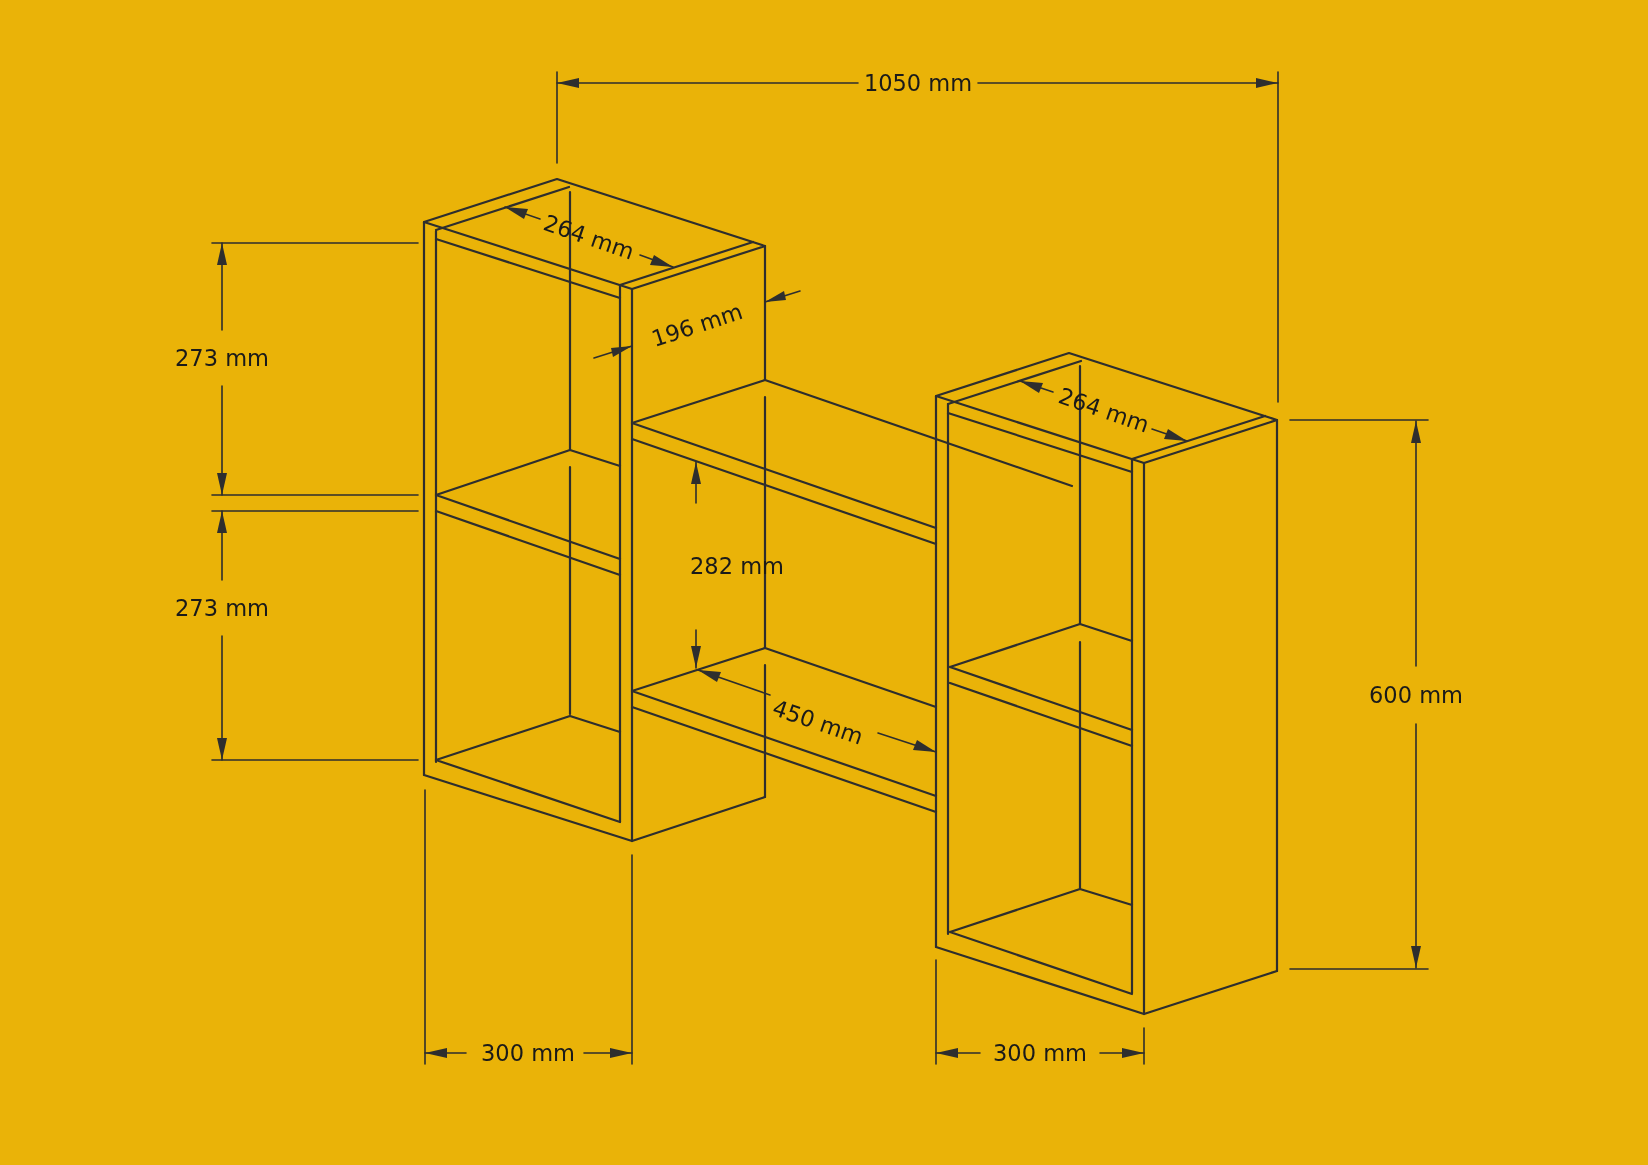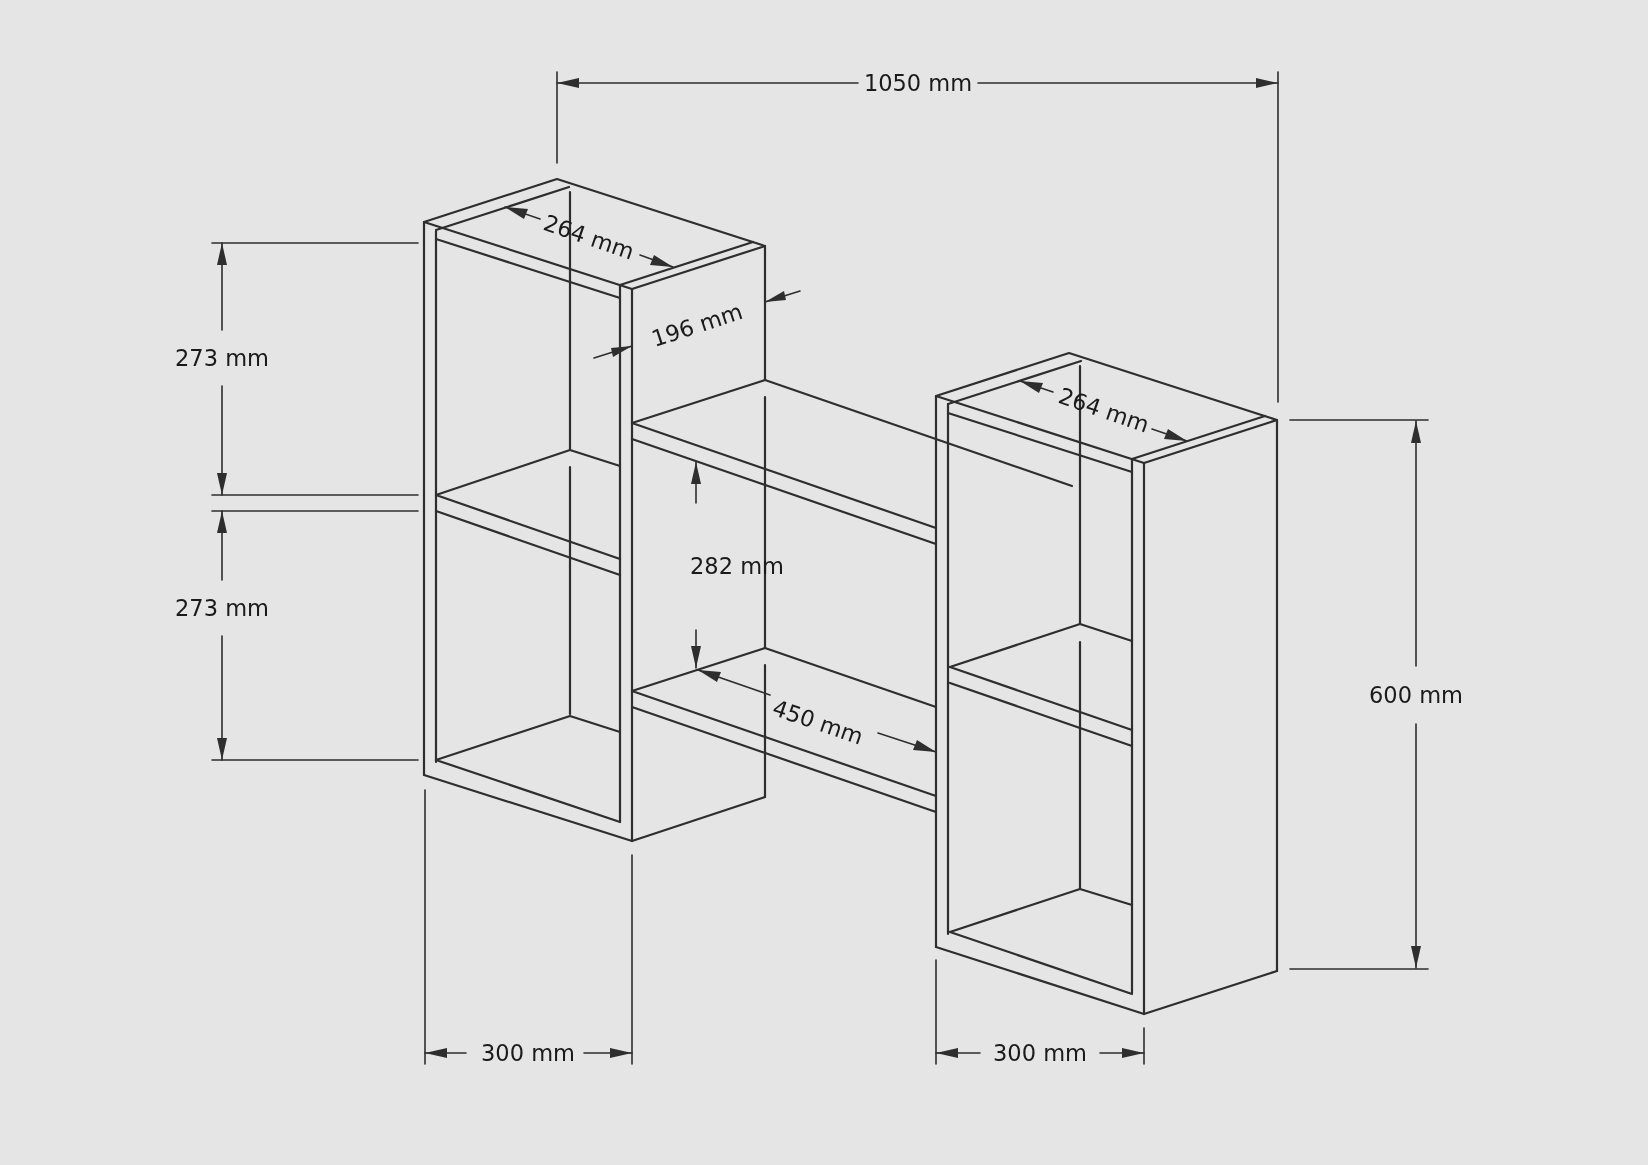--- a/index.html
+++ b/index.html
@@ -1,16 +1,16 @@
 <!DOCTYPE html>
 <html><head>
 <meta charset="utf-8">
 <style>
   html,body{margin:0;padding:0;background:#ffffff;}
-  .page{width:1648px;height:1165px;background:#e5e5e5;position:relative;overflow:hidden;
+  .page{width:1648px;height:1165px;background:#eab308;position:relative;overflow:hidden;
         font-family:"DejaVu Sans", sans-serif;}
   svg{display:block;}
   .struct{stroke:#2e2e2e;stroke-width:2.2;fill:none;stroke-linejoin:round;stroke-linecap:round;}
   .dim{stroke:#2e2e2e;stroke-width:1.6;fill:none;stroke-linecap:round;}
   .arrow{fill:#2e2e2e;stroke:none;}
   .dimtext{fill:#1a1a1a;font-family:"DejaVu Sans", sans-serif;font-size:22.5px;text-anchor:middle;}
 </style>
 </head>
 <body>
 

